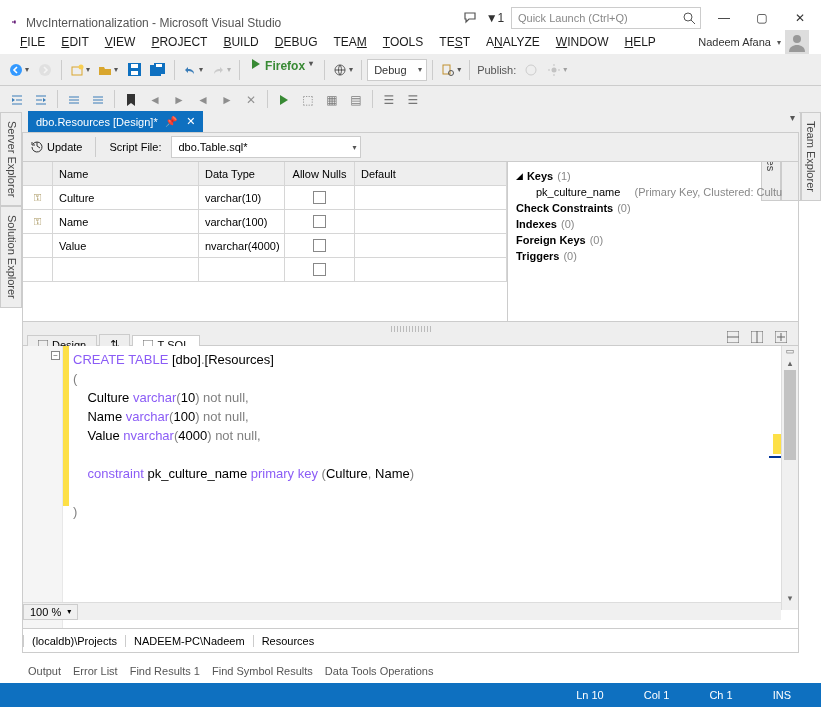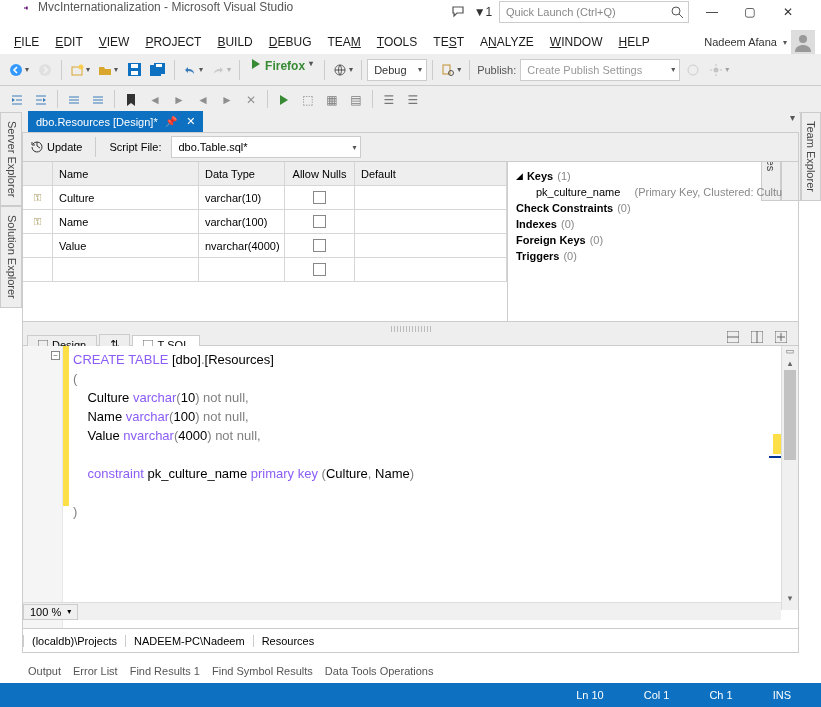--- a/index.html
+++ b/index.html
@@ -1,29 +1,29 @@
 <!DOCTYPE html>
 <html><head>
 <meta charset="utf-8">
 <style>
 * { box-sizing: border-box; margin: 0; padding: 0; font-family: "Segoe UI", Tahoma, sans-serif; }
 body { width: 821px; height: 707px; background: #fff; font-size: 12px; overflow: hidden; position: relative; }
 
 
-.titlebar { height: 30px; display: flex; align-items: flex-start; padding: 0 18px; background: #fff; }
+.titlebar { height: 30px; display: flex; align-items: flex-end; padding: 0 6px; background: #fff; }
 .vs-logo { width: 16px; height: 16px; margin: 0 6px; }
 .title-text { flex: 1; color: #555; font-size: 12px; padding-left: 4px; }
 .title-icons { display: flex; align-items: center; gap: 8px; }
 .tb-icon { width: 16px; height: 16px; color: #555; display: inline-flex; align-items: center; justify-content: center; }
 .quick-launch { width: 190px; height: 22px; border: 1px solid #ccc; padding: 0 20px 0 6px; position: relative; color: #888; font-size: 11px; display: flex; align-items: center; }
 .quick-launch .search-btn { position: absolute; right: 3px; top: 2px; }
 .win-btn { width: 30px; height: 24px; display: inline-flex; align-items: center; justify-content: center; color: #333; }
 
 
-.menubar { height: 24px; display: flex; align-items: center; padding: 0 6px; background: #fff; }
+.menubar { height: 24px; display: flex; align-items: center; padding: 0 12px; background: #fff; }
 .menu-item { padding: 3px 8px; font-size: 12px; color: #1b1b1b; }
 .menu-item u { text-decoration: underline; }
 .user-label { margin-left: auto; padding: 0 6px; color: #333; font-size: 11px; }
 .avatar { width: 24px; height: 24px; background: #ccc; margin-left: 4px; }
 
 
 .toolbar { height: 32px; display: flex; align-items: center; padding: 0 6px; border-bottom: 1px solid #ccc; background: #eee; gap: 2px; }
 .tb-btn { height: 22px; min-width: 22px; display: inline-flex; align-items: center; justify-content: center; padding: 0 3px; }
 .tb-sep { width: 1px; height: 20px; background: #ccc; margin: 0 3px; }
 .tb-drop::after { content: "▾"; font-size: 8px; color: #555; margin-left: 2px; }
@@ -235,23 +235,20 @@
     </span>
   <span class="tb-sep"></span>
   <span class="tb-btn tb-drop">
       <svg width="14" height="14" viewBox="0 0 14 14">
         <rect x="2" y="2" width="7" height="9" fill="none" stroke="#c08f2e"></rect>
         <circle cx="10" cy="10" r="2.5" fill="none" stroke="#555"></circle>
       </svg>
     </span>
   <span class="tb-sep"></span>
   <span style="font-size:11px;color:#555;padding:0 2px;">Publish:</span>
-  <span class="combo publish-combo">
-      <span>Create Publish Settings</span>
-    </span>
   <span class="tb-btn" style="opacity:.4">
       <svg width="14" height="14" viewBox="0 0 14 14">
         <circle cx="7" cy="7" r="5" fill="none" stroke="#999"></circle>
       </svg>
     </span>
   <span class="tb-btn tb-drop" style="opacity:.5">
       <svg width="14" height="14" viewBox="0 0 14 14">
         <circle cx="7" cy="7" r="2.5" fill="#999"></circle>
         <g stroke="#999">
           <line x1="7" y1="1" x2="7" y2="3"></line>

